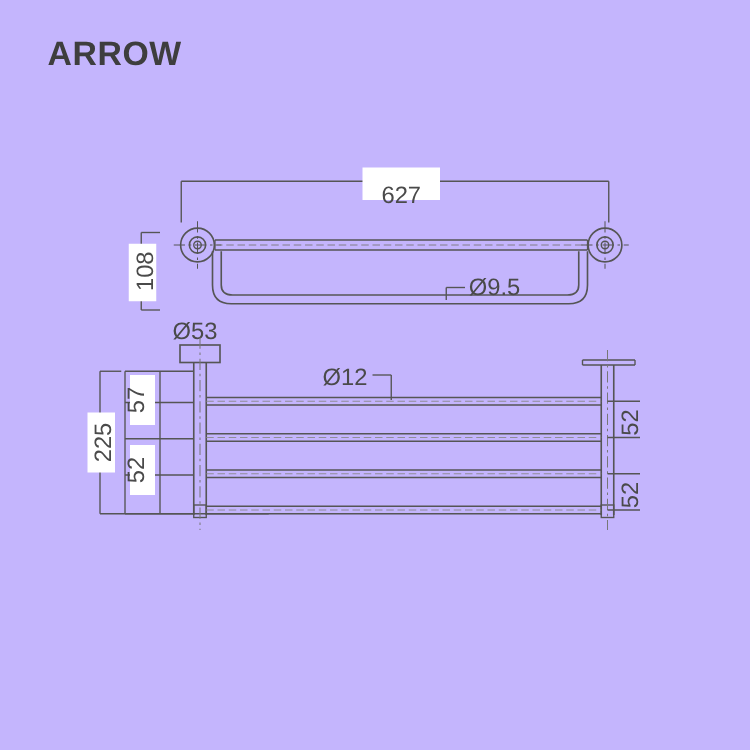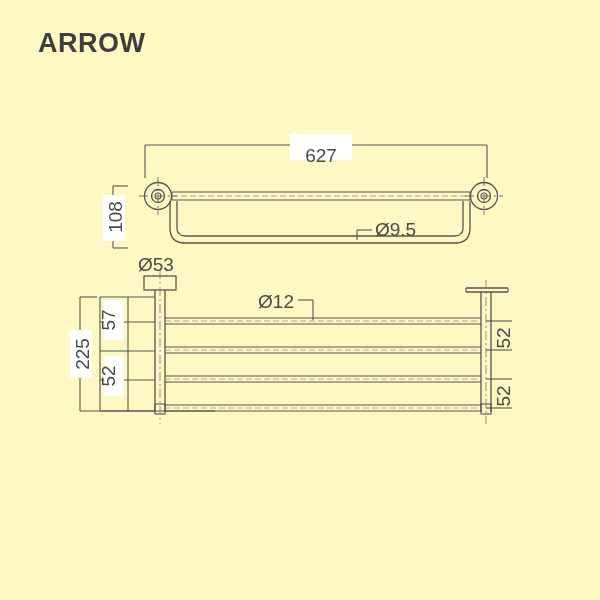--- a/index.html
+++ b/index.html
@@ -12,21 +12,21 @@
     height: 600px;
     position: relative;
     font-family: "Liberation Sans", sans-serif;
     overflow: hidden;
   }
   #sheet {
     position: absolute;
     top: 0; left: 0;
     width: 600px;
     height: 600px;
-    background: #fef9c3;
+    background: #c4b5fd;
   }
   .brand-title {
     position: absolute;
     left: 38px;
     top: 28px;
     font-family: "Liberation Sans", sans-serif;
     font-size: 27px;
     font-weight: 700;
     letter-spacing: 0.5px;
     color: #3e3e3e;

